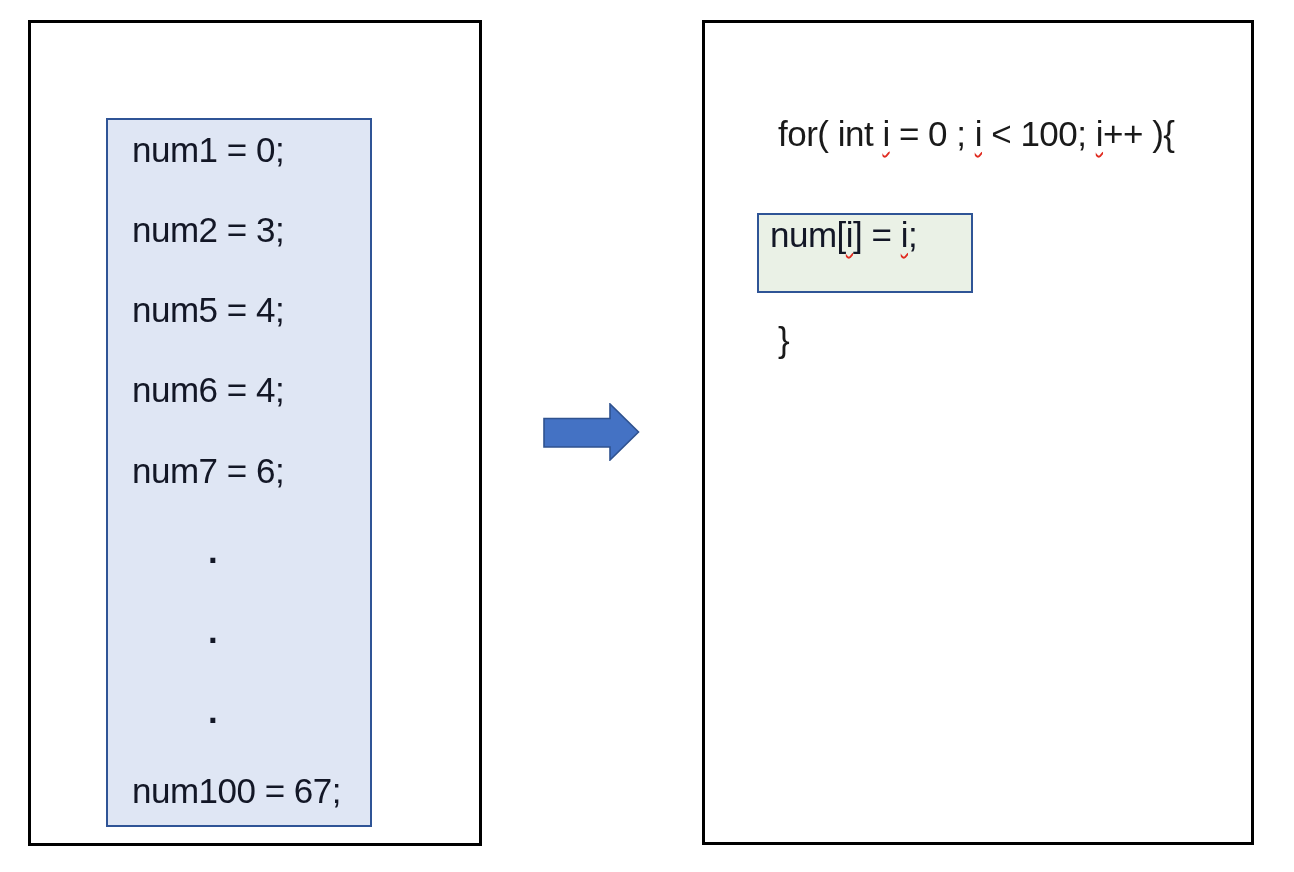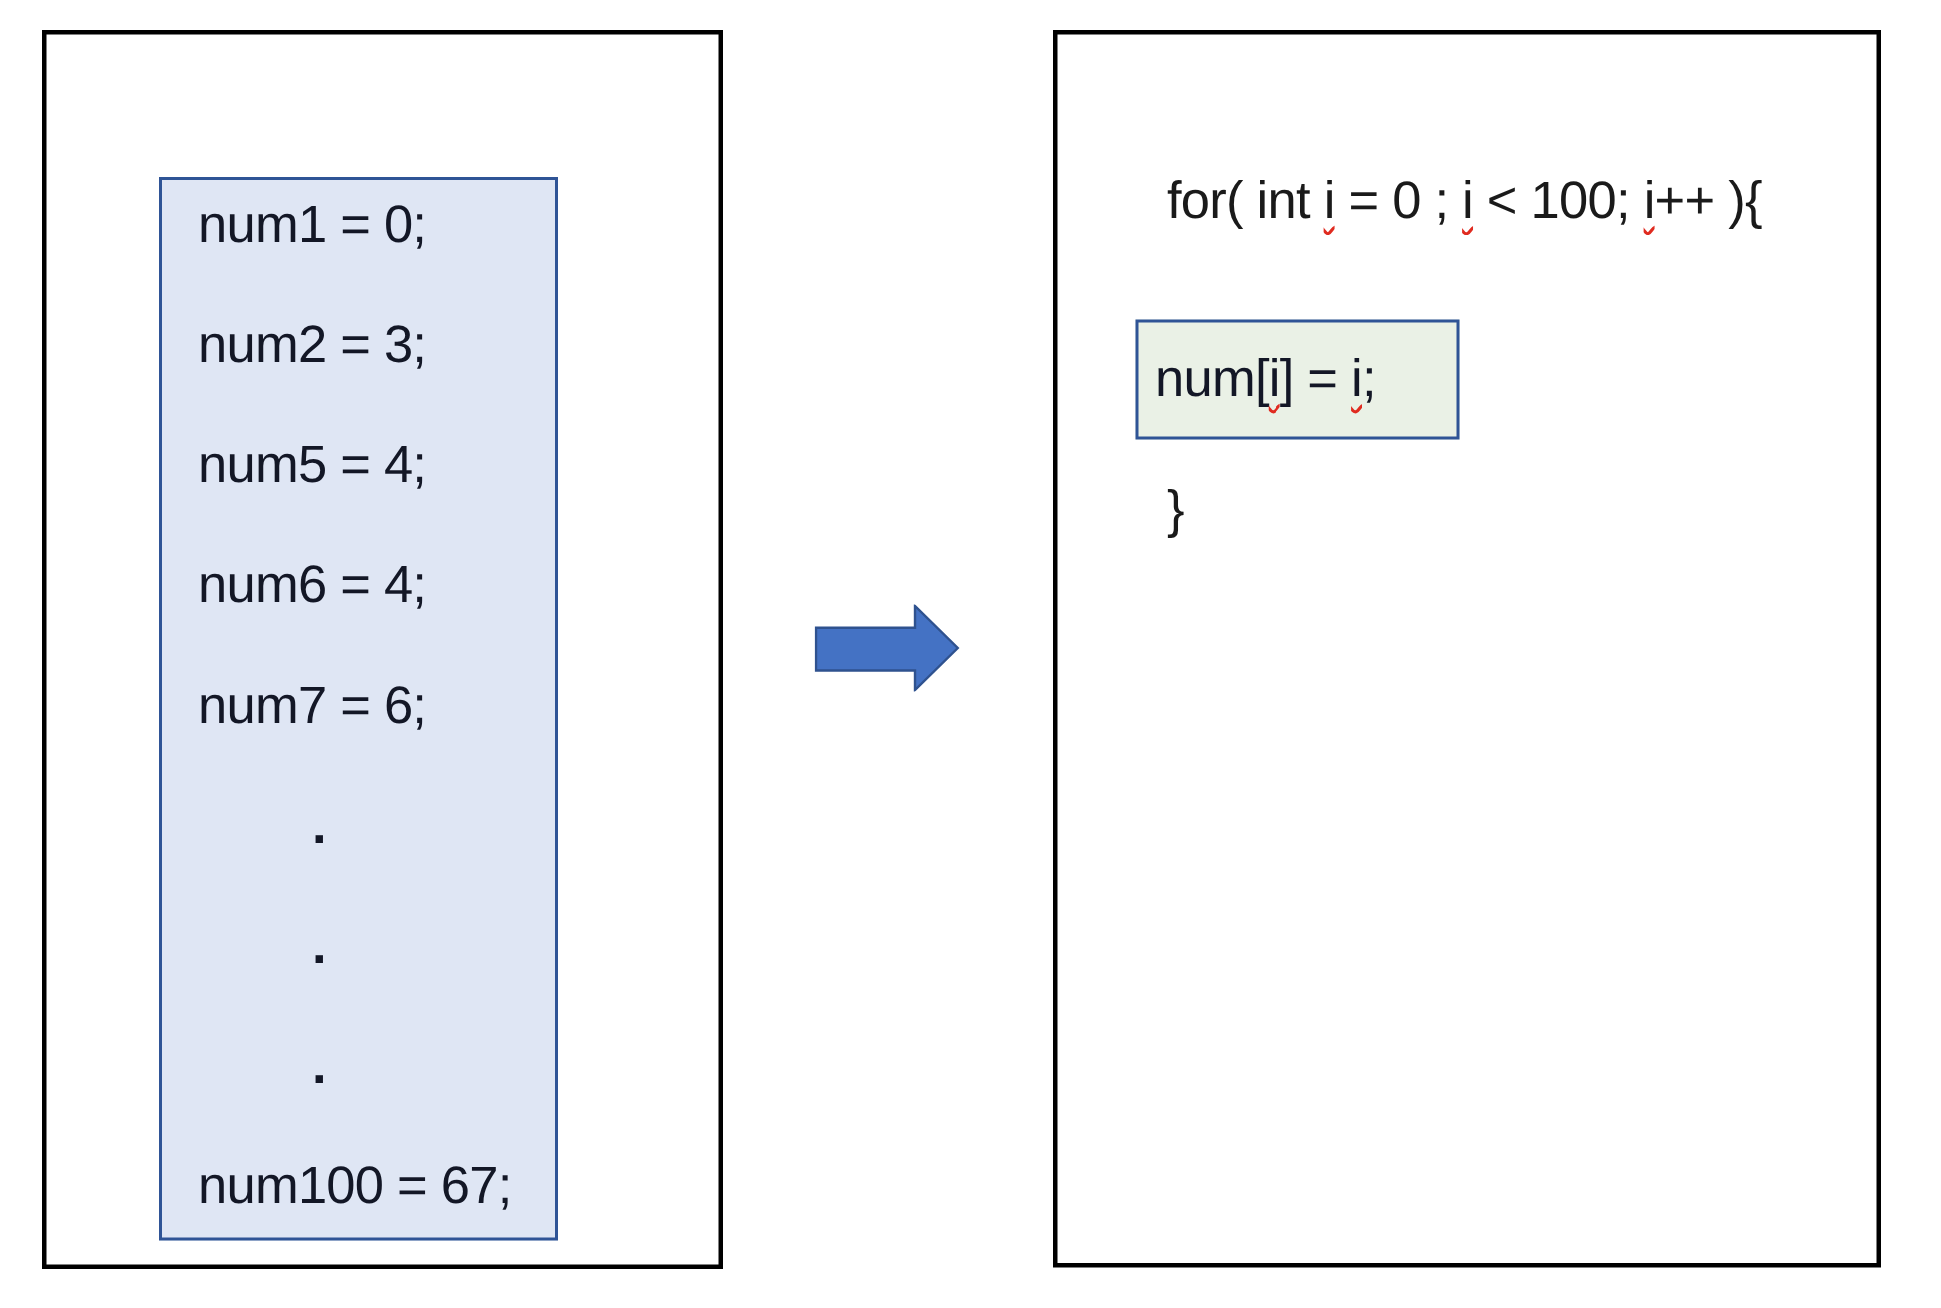--- a/index.html
+++ b/index.html
@@ -63,21 +63,20 @@
   #close-line { left: 778px; top: 322px; }
 
   #loop-body-box {
     position: absolute;
     left: 757px; top: 213px;
     width: 216px; height: 80px;
     box-sizing: border-box;
     background: #eaf1e6;
     border: 2px solid #2f5496;
     display: flex;
-    align-items: center;
     padding-left: 11px;
   }
   #loop-body-box .code-text {
     font-size: 35px;
     line-height: 40px;
     color: #131726;
     white-space: pre;
     letter-spacing: -0.5px;
   }
 

